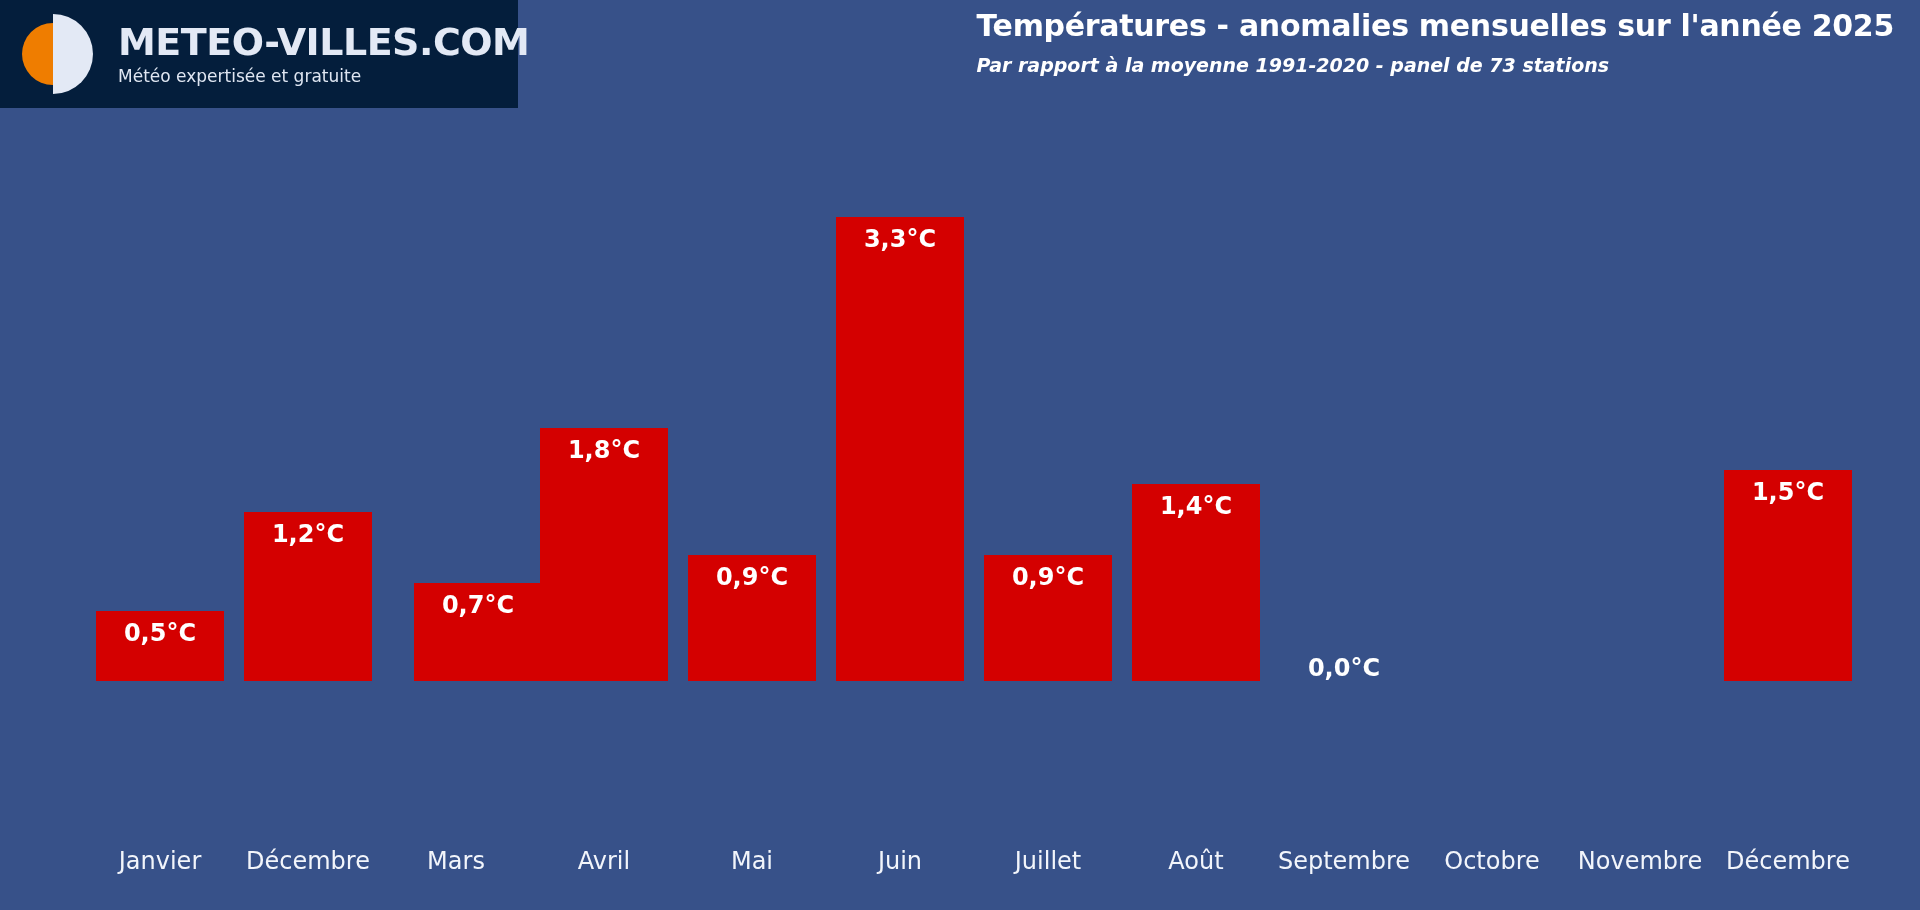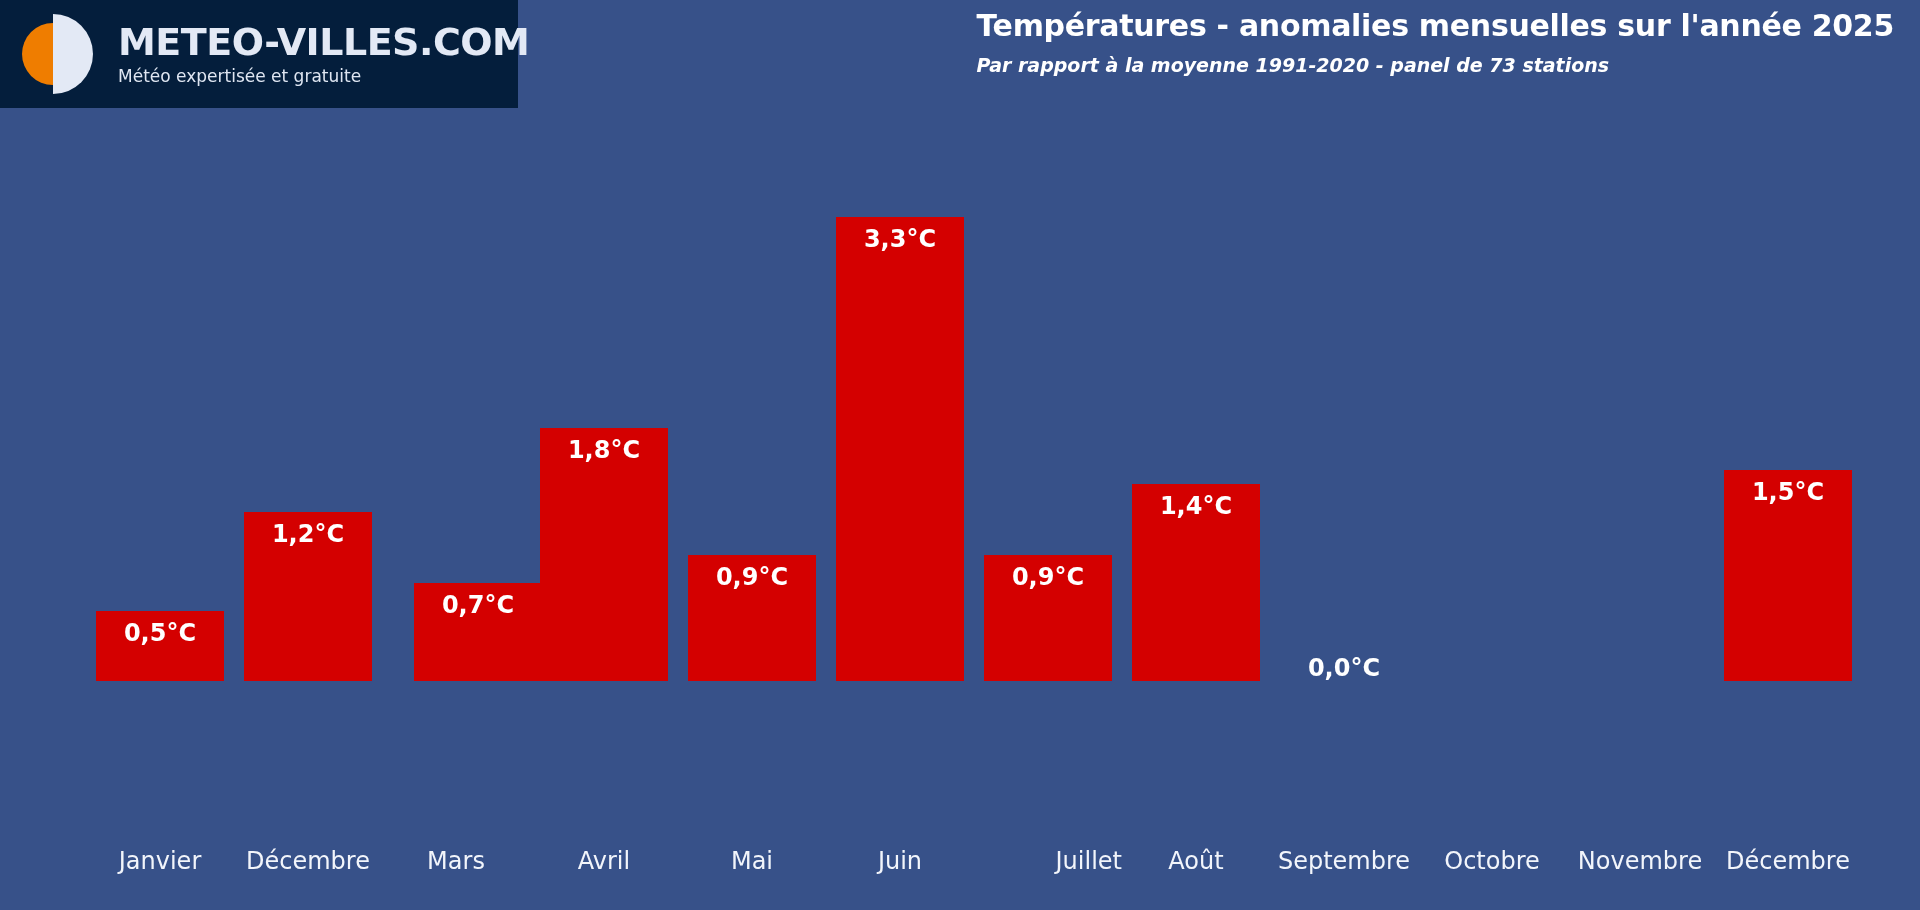--- a/index.html
+++ b/index.html
@@ -209,21 +209,21 @@
     <div class="month-label" style="left: 678px;">Mai</div>
     <div class="bar-slot" style="left: 826px;">
       <div class="bar" style="height: 464px;"></div>
       <div class="bar-value inside" style="bottom: 428px; top: auto;">3,3°C</div>
     </div>
     <div class="month-label" style="left: 826px;">Juin</div>
     <div class="bar-slot" style="left: 974px;">
       <div class="bar" style="height: 126px;"></div>
       <div class="bar-value inside" style="bottom: 90px; top: auto;">0,9°C</div>
     </div>
-    <div class="month-label" style="left: 974px; text-align: right;">Juillet</div>
+    <div class="month-label" style="left: 974px;">Juillet</div>
     <div class="bar-slot" style="left: 1122px;">
       <div class="bar" style="height: 197px;"></div>
       <div class="bar-value inside" style="bottom: 161px; top: auto;">1,4°C</div>
     </div>
     <div class="month-label" style="left: 1122px; margin-top: 29px;">Août</div>
     <div class="bar-slot" style="left: 1270px;">
       <div class="bar-value zero" style="bottom: -1px; margin-top: 24px;">0,0°C</div>
     </div>
     <div class="month-label" style="left: 1270px;">Septembre</div>
     <div class="month-label" style="left: 1418px;">Octobre</div>

